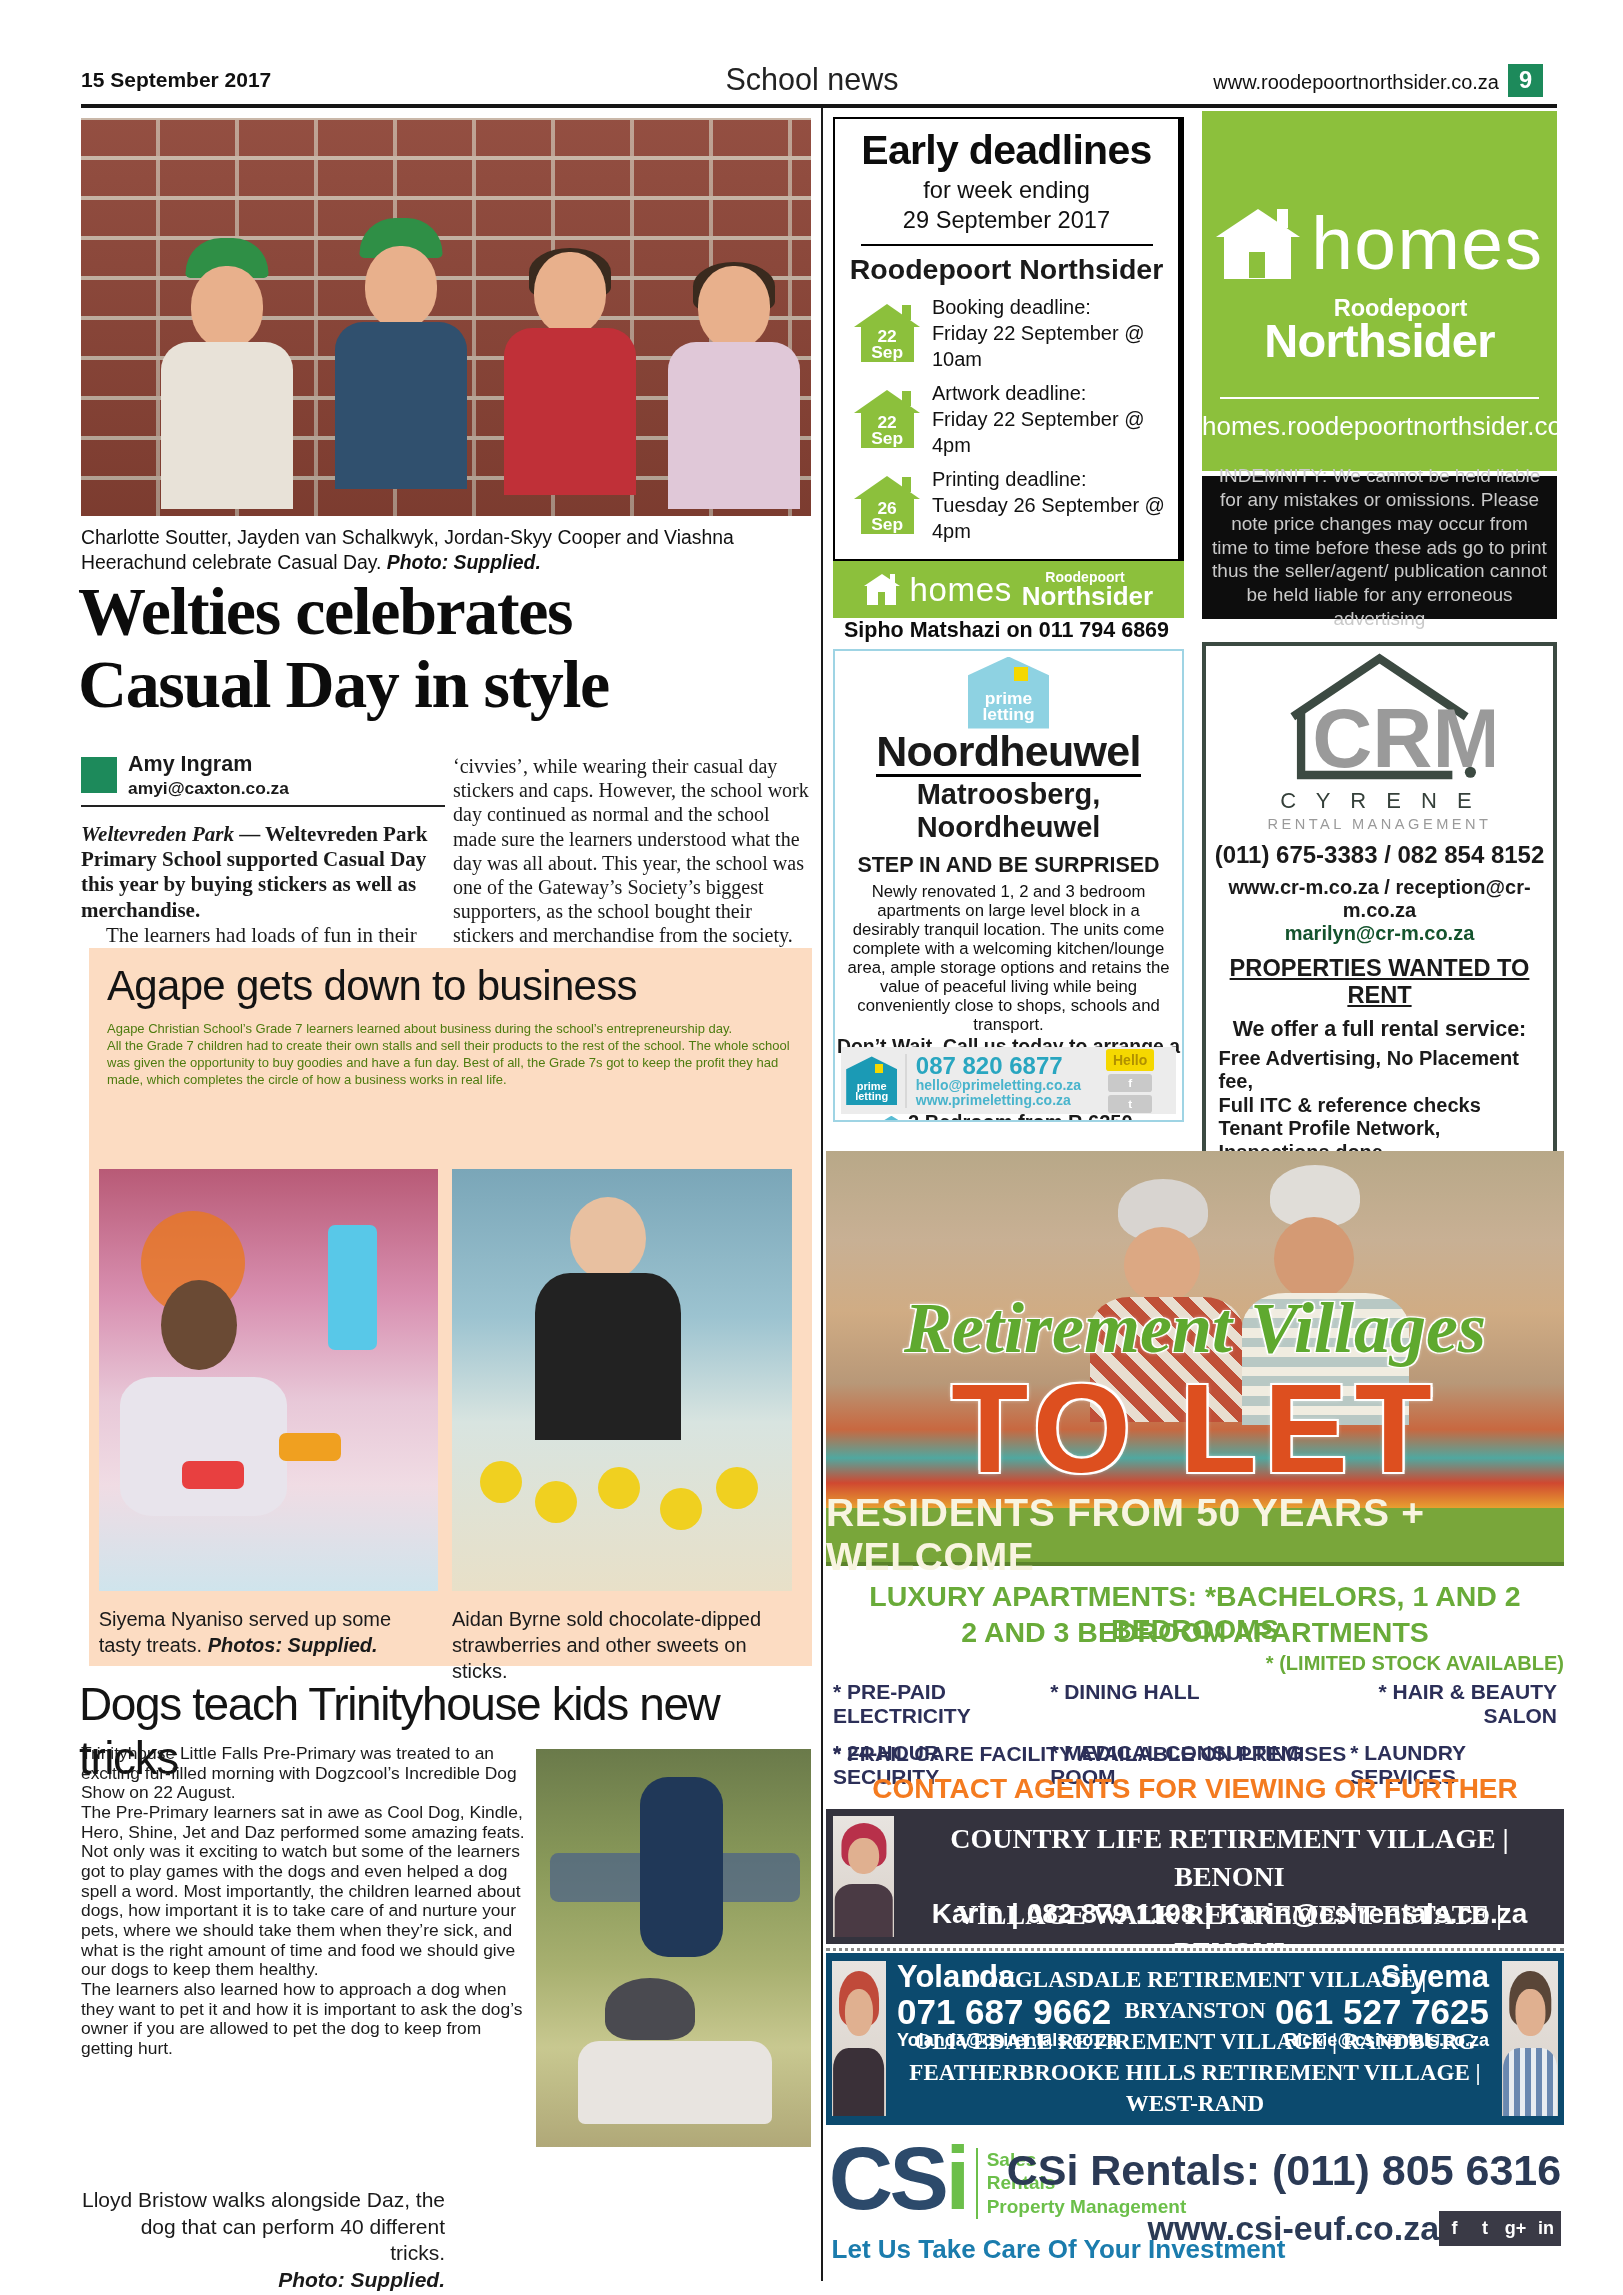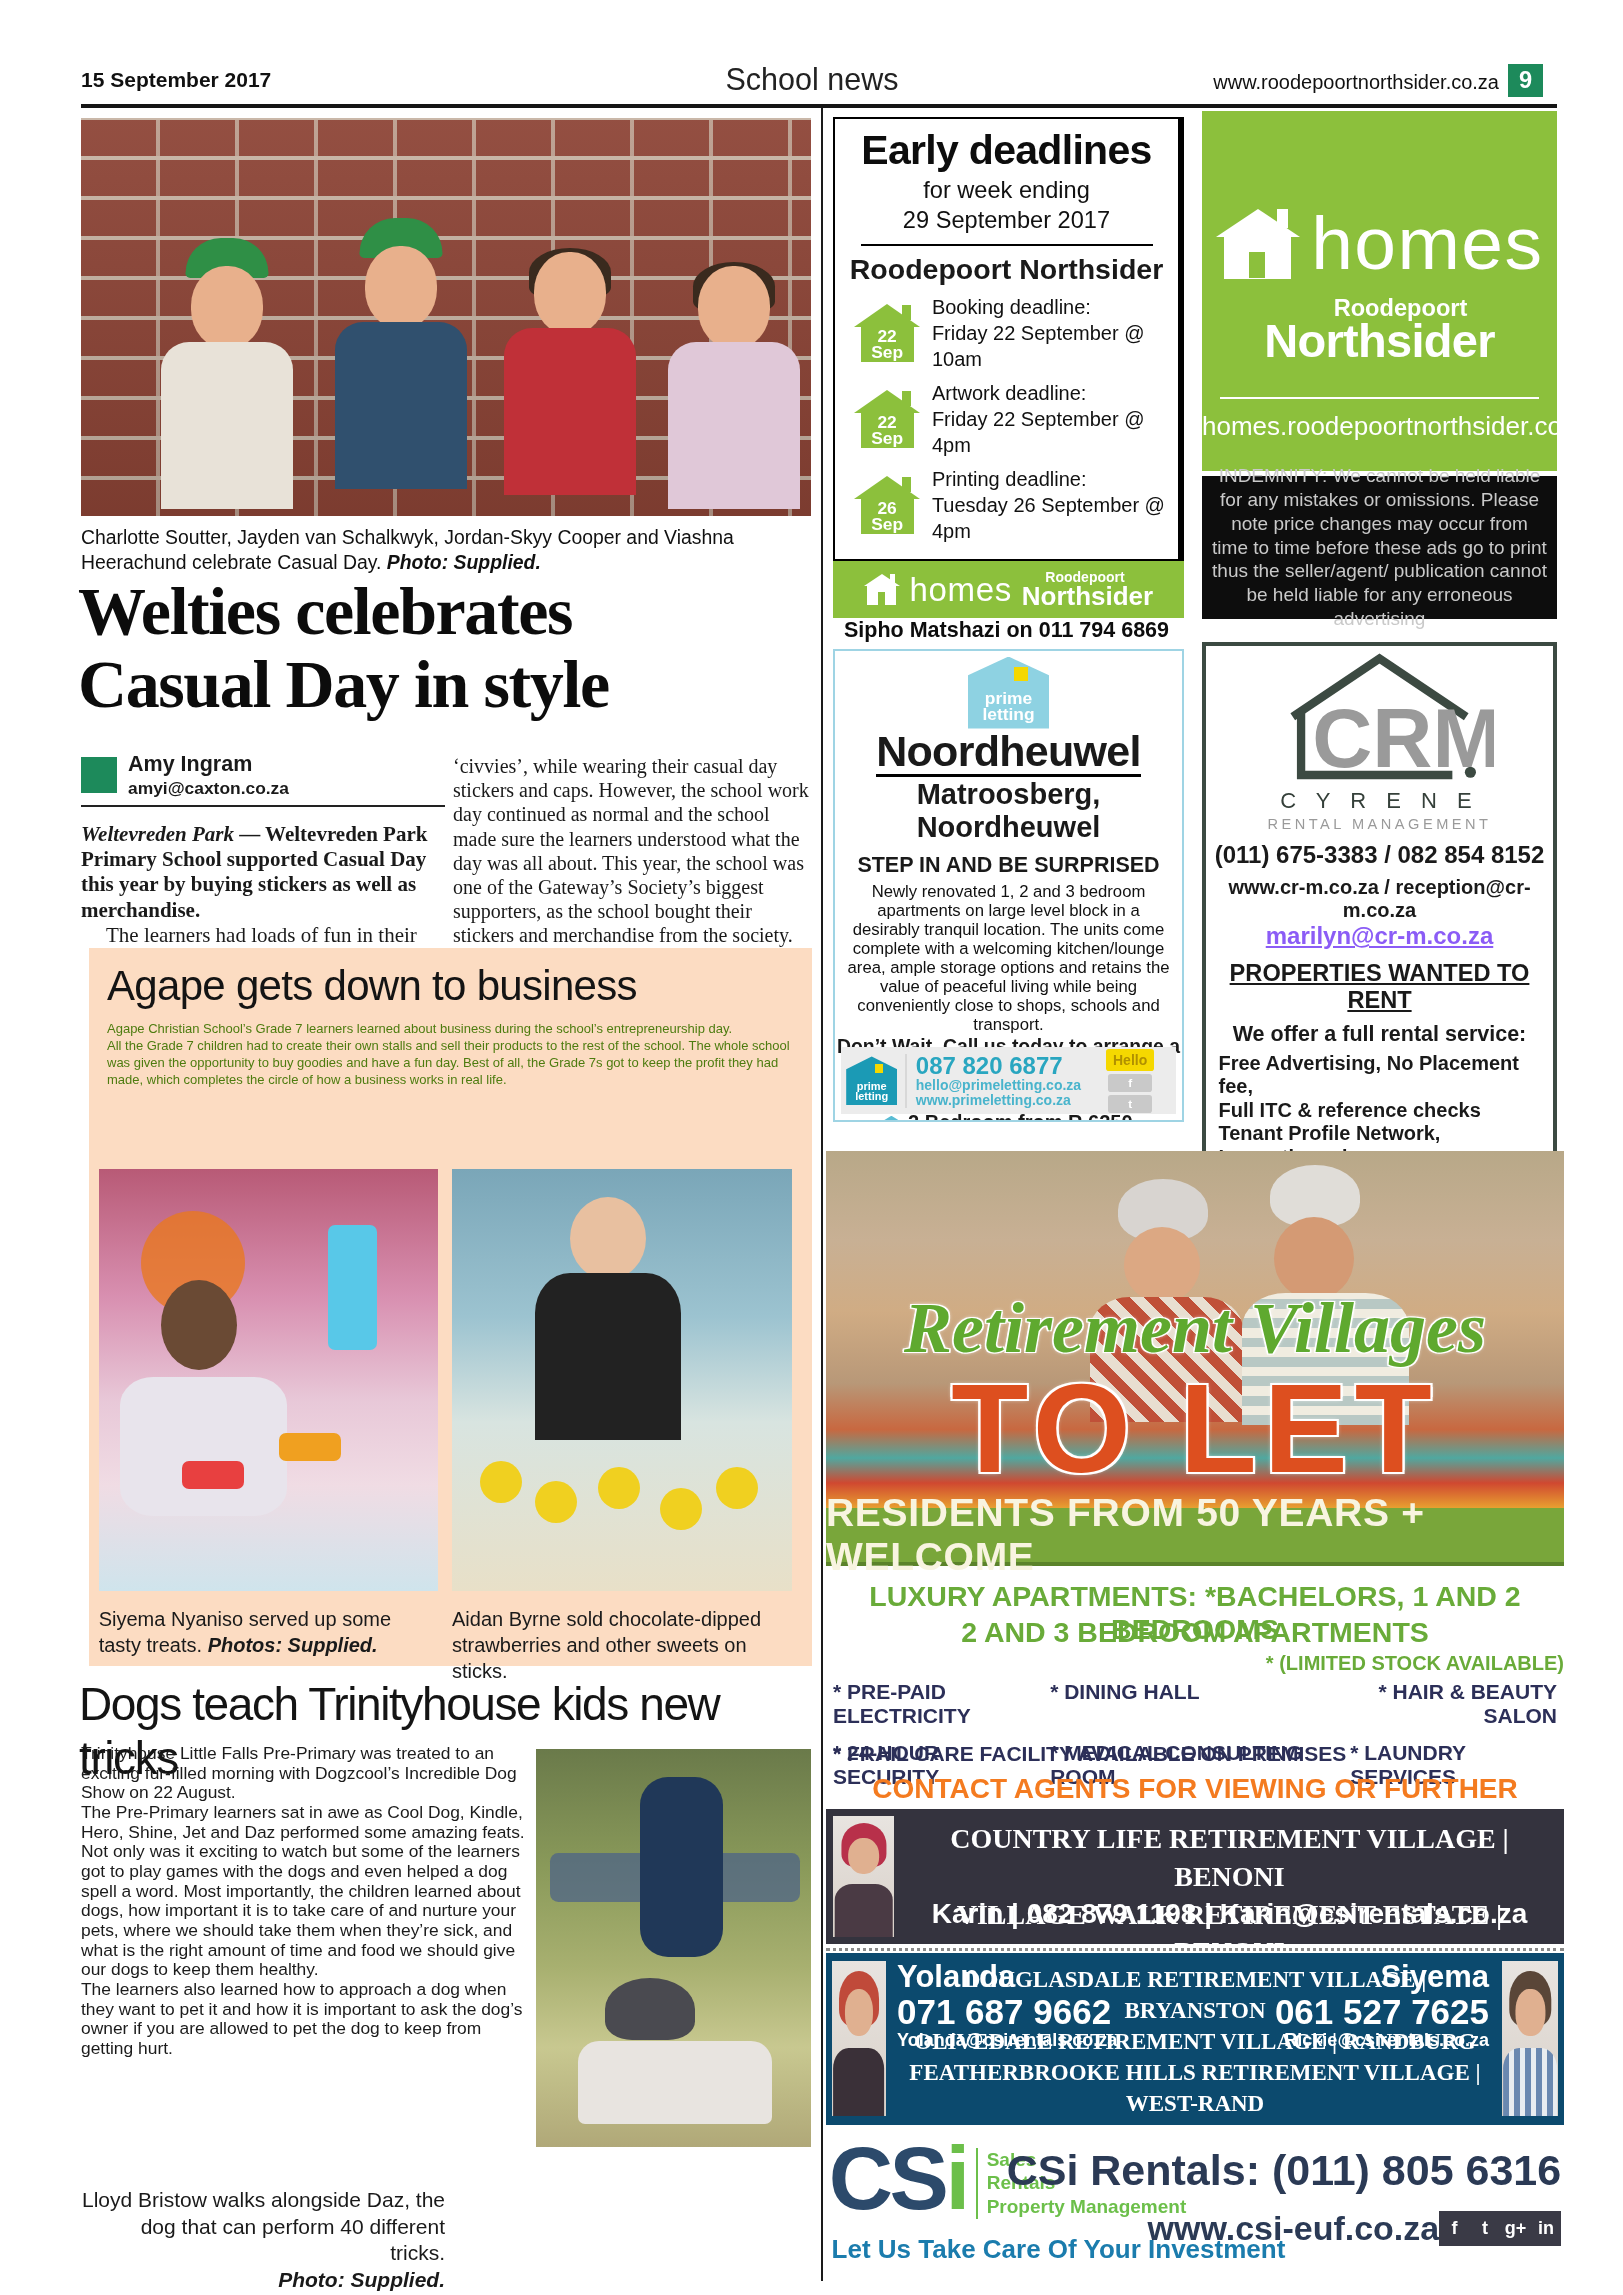--- a/index.html
+++ b/index.html
@@ -152,21 +152,21 @@
   .socgrey{display:inline-block;width:44px;height:18px;background:#c9c9c9;border-radius:2.8px;color:#fff;
            font-size:11.8px;font-weight:700;line-height:18px;margin:2.8px 1.4px 0;}
 
   
   .crm{left:1202px;top:642px;width:355px;height:525px;border:4.9px solid #3c4a42;box-sizing:border-box;
        background:#fff;text-align:center;overflow:hidden;}
   .crm .cyr{font-size:22px;letter-spacing:7px;color:#35403a;font-weight:400;margin-top:-2.8px;}
   .crm .ren{font-size:14.6px;letter-spacing:3.5px;color:#9a9a9a;margin-top:1.4px;}
   .crm .tel{font-size:24px;font-weight:700;margin-top:9.7px;}
   .crm .web{font-size:20px;font-weight:700;margin-top:7px;}
-  .crm .mail2{font-size:24px;font-weight:700;color:#8b5cf6;text-decoration:underline;}
+  .crm .mail2{font-size:20px;font-weight:700;color:#14532d;}
   .crm .want{font-size:23.6px;font-weight:700;text-decoration:underline;margin-top:9.7px;}
   .crm .svc-t{font-size:21.5px;font-weight:700;margin-top:8.3px;}
   .crm .svcs{text-align:left;margin:4.2px 0 0 12.5px;font-size:20px;font-weight:700;line-height:1.18;}
 
   
   .retire{left:826px;top:1151px;width:738px;height:1140px;background:#fff;}
   .rphoto{position:absolute;left:0;top:0;width:738px;height:357px;
      background:linear-gradient(180deg,#b8a888 0%,#c8b094 25%,#d0ac84 45%,#b89878 65%,#c86840 78%,#50a8a0 86%,#d04830 93%,#e8a030 100%);}
   .rscript{position:absolute;left:0;top:136px;width:100%;text-align:center;
      font-family:"Liberation Serif",serif;font-style:italic;font-weight:700;font-size:72px;color:#5fa92f;

